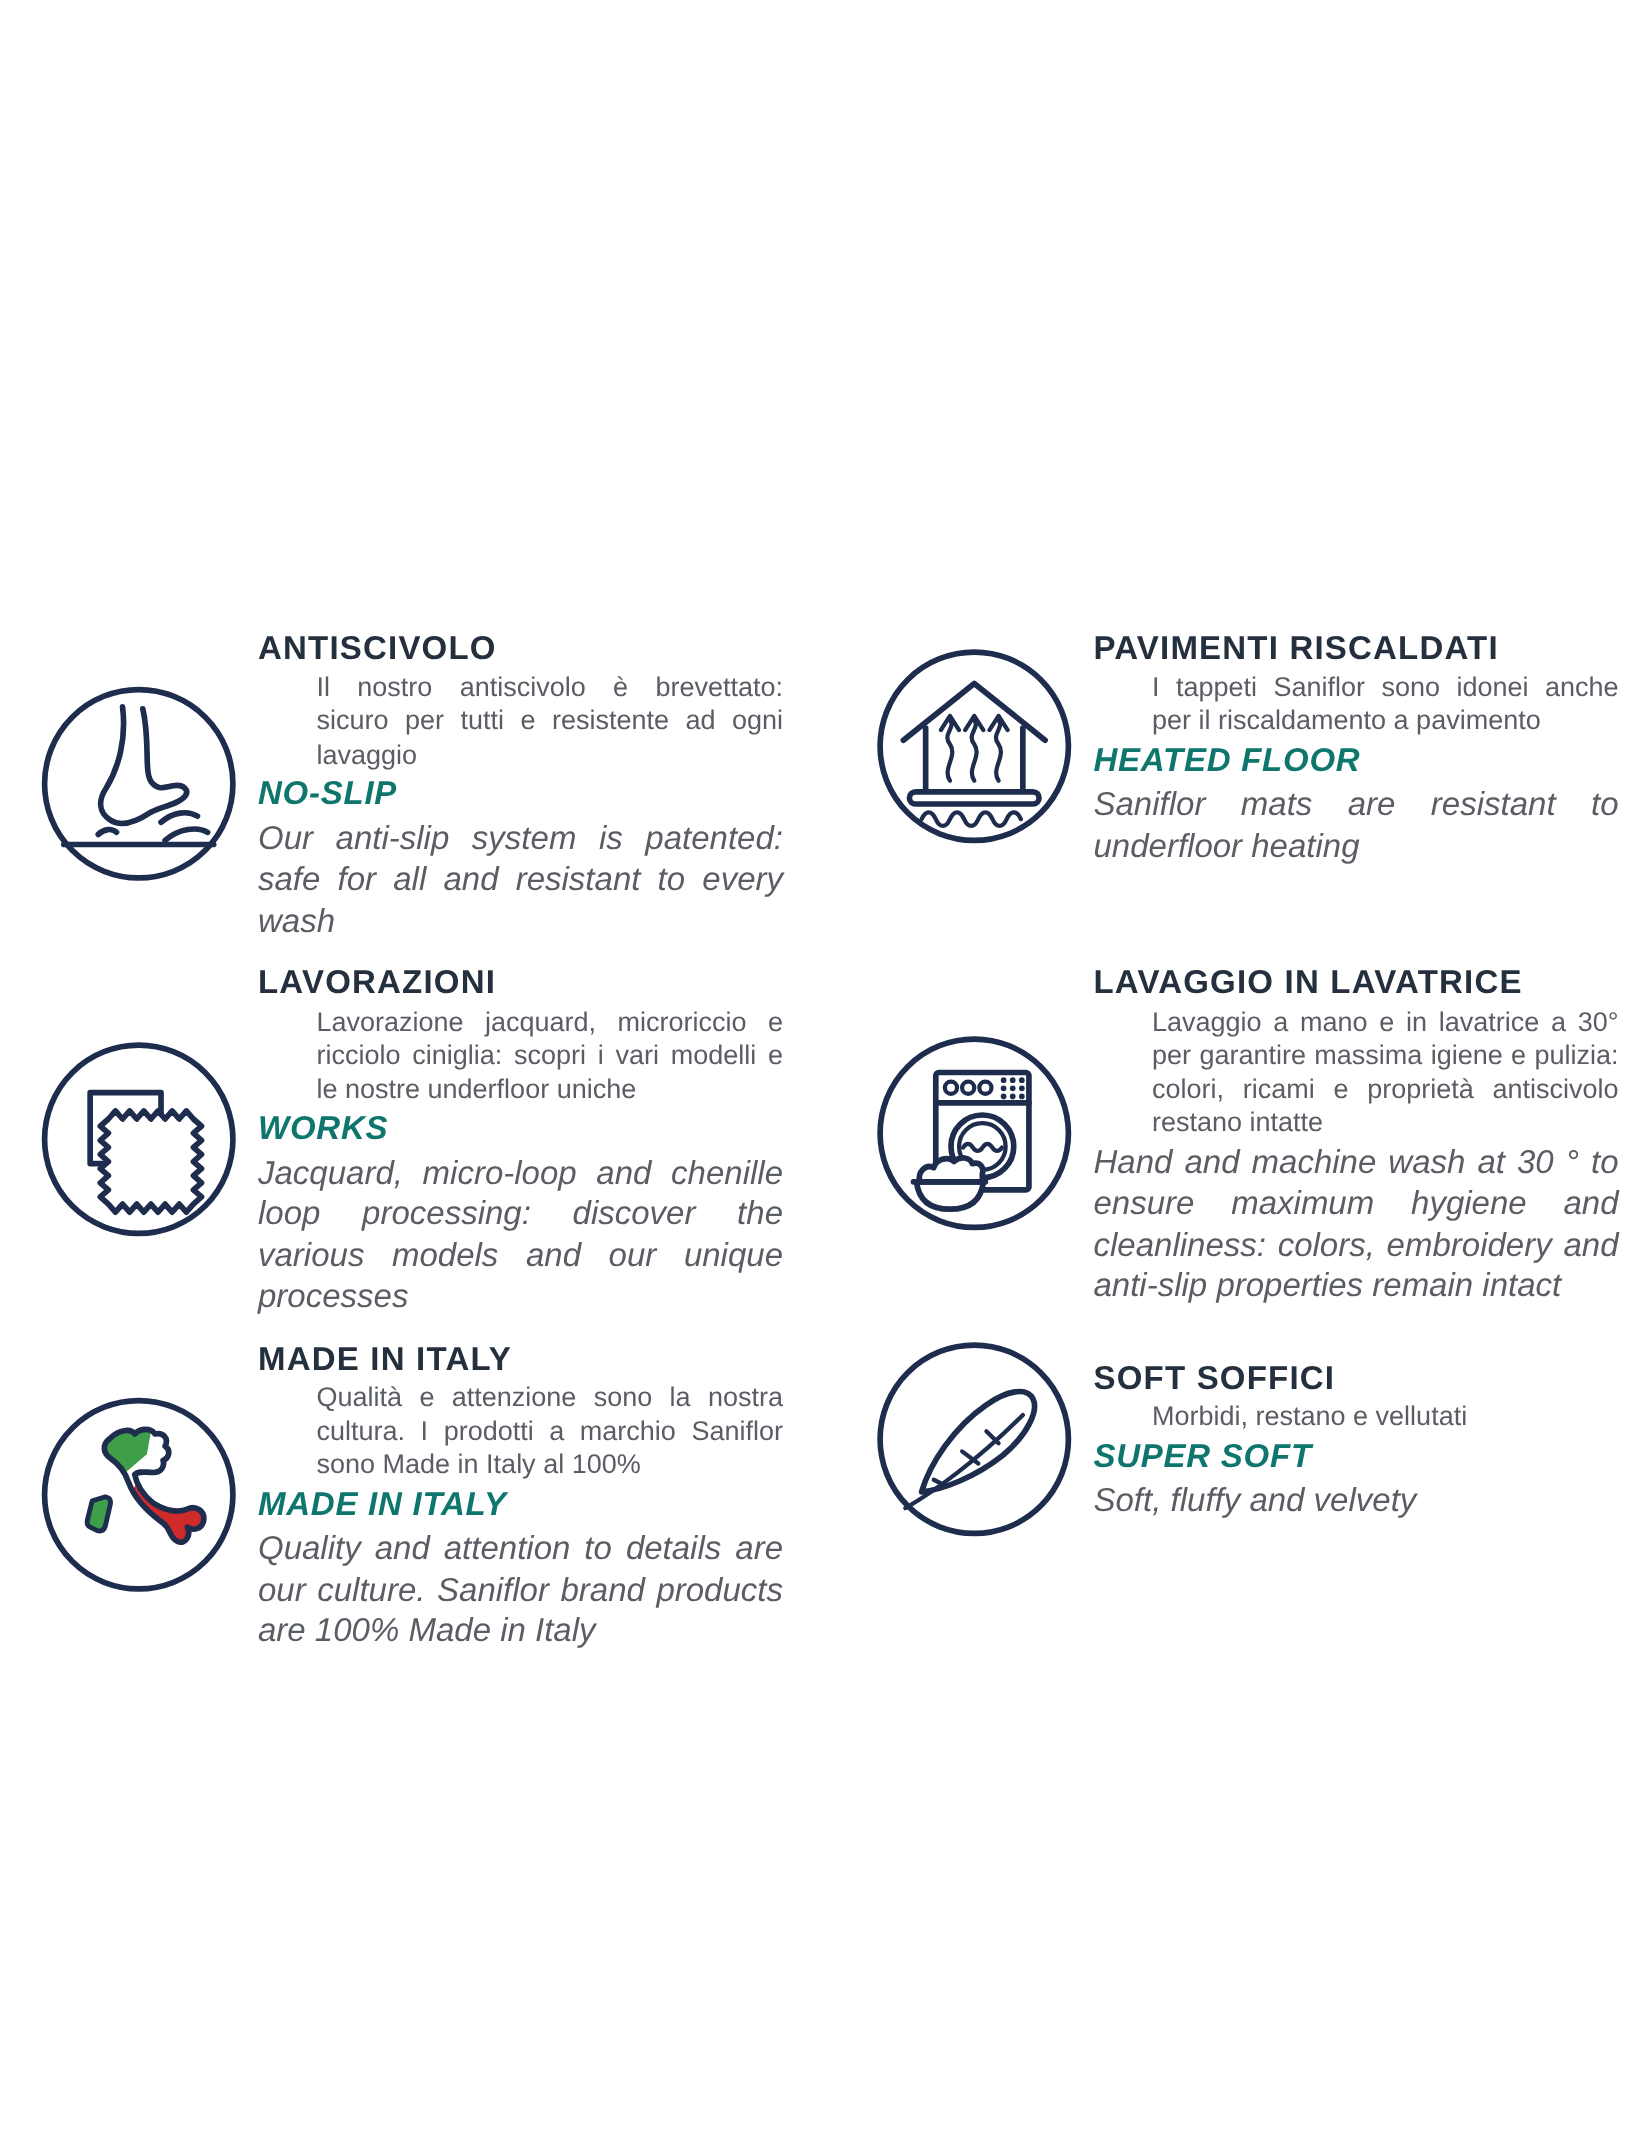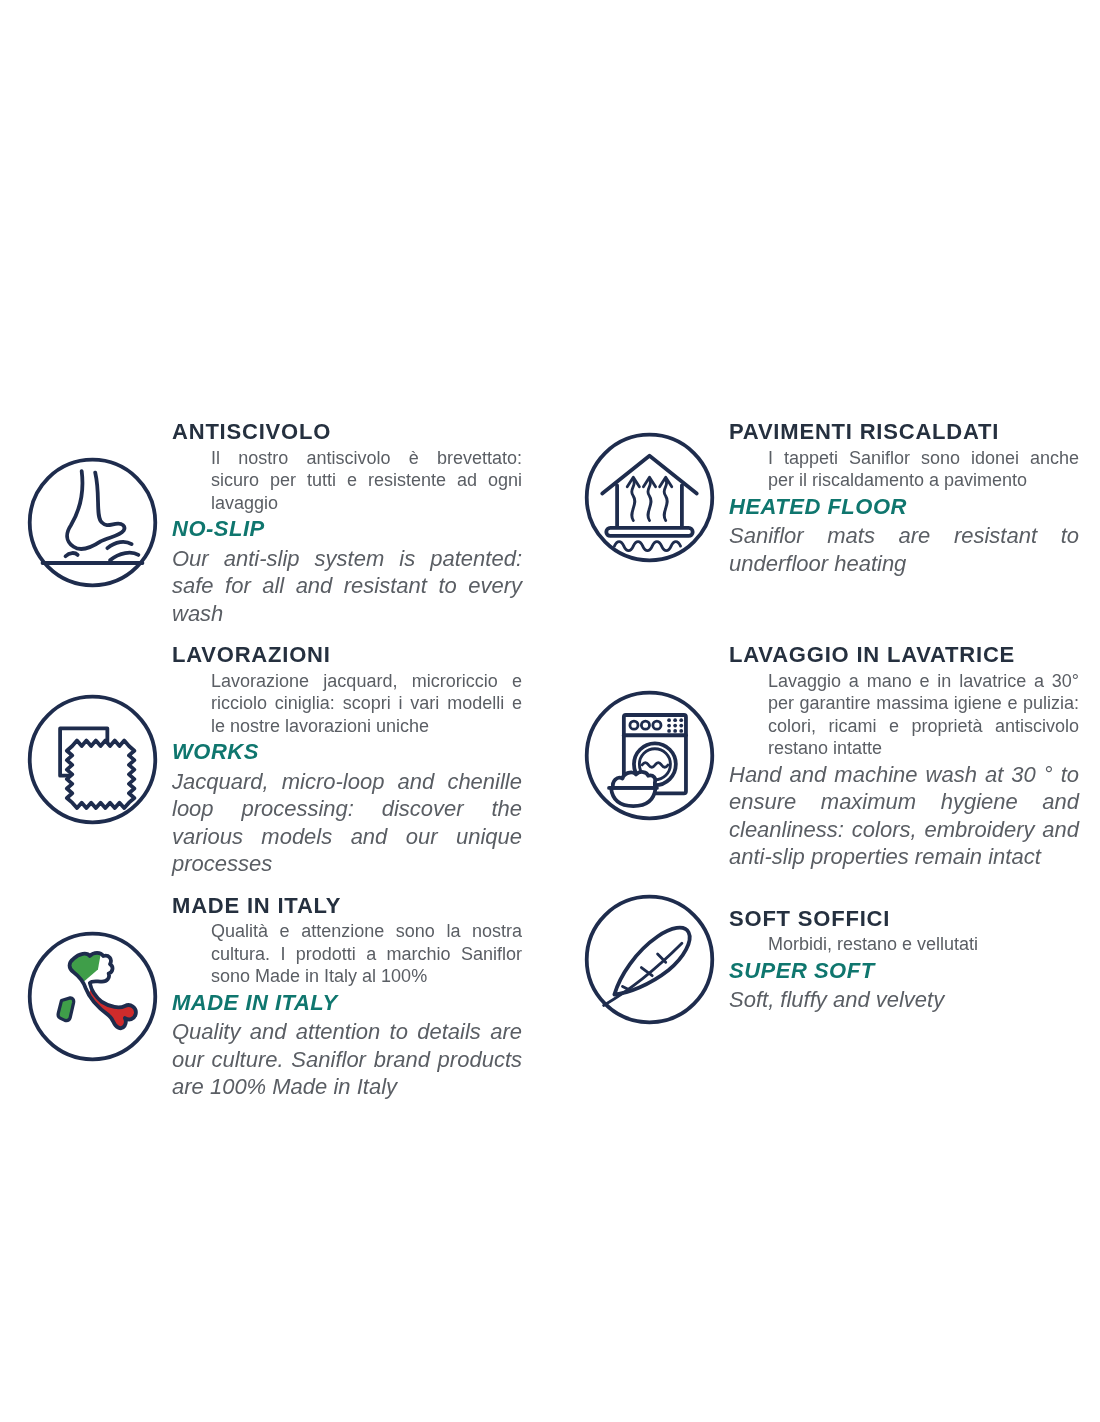--- a/index.html
+++ b/index.html
@@ -122,21 +122,21 @@
     <div class="feature">
       <div class="icon-wrap">
         <svg viewBox="0 0 100 100">
           <circle class="ic" cx="50" cy="50" r="46.5"></circle>
           <rect class="ic" x="26" y="27" width="35" height="35"></rect>
           <path class="ic ic-white" d="M35 40 l3.5 -4 3.5 4 3.5 -4 3.5 4 3.5 -4 3.5 4 3.5 -4 3.5 4 3.5 -4 3.5 4 3.5 -4 3.5 4 l4 3.5 -4 3.5 4 3.5 -4 3.5 4 3.5 -4 3.5 4 3.5 -4 3.5 4 3.5 -4 3.5 4 3.5 -4 3.5 l-3.5 4 -3.5 -4 -3.5 4 -3.5 -4 -3.5 4 -3.5 -4 -3.5 4 -3.5 -4 -3.5 4 -3.5 -4 -3.5 4 -3.5 -4 l-4 -3.5 4 -3.5 -4 -3.5 4 -3.5 -4 -3.5 4 -3.5 -4 -3.5 4 -3.5 -4 -3.5 4 -3.5 -4 -3.5 4 -3.5 z"></path>
         </svg>
       </div>
       <div class="texts">
         <div class="title-it">LAVORAZIONI</div>
-        <p class="desc-it" lang="it">Lavorazione jacquard, microriccio e ricciolo ciniglia: scopri i vari modelli e le nostre lavorazioni uniche</p>
+        <p class="desc-it" lang="it">Lavorazione jacquard, microriccio e ricciolo ciniglia: scopri i vari modelli e le nostre underfloor uniche</p>
         <div class="title-en">WORKS</div>
         <p class="desc-en" lang="en">Jacquard, micro-loop and chenille loop processing: discover the various models and our unique processes</p>
       </div>
     </div>
 
     <div class="feature">
       <div class="icon-wrap">
         <svg viewBox="0 0 100 100">
           <circle class="ic" cx="50" cy="50" r="46.5"></circle>
           <rect class="ic ic-white" x="31" y="20" width="46" height="58" rx="1.5"></rect>

